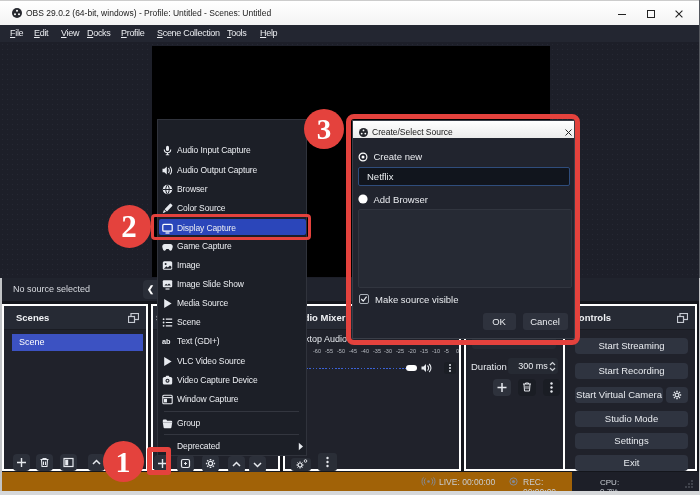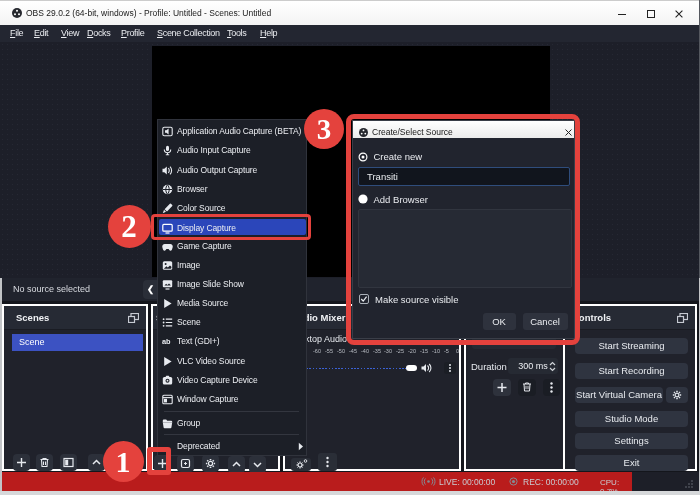--- a/index.html
+++ b/index.html
@@ -11,21 +11,21 @@
 .bgarea{left:0;top:42px;width:700px;height:236px;background:#1d1f29;background-image:radial-gradient(#262834 0.7px,transparent 0.8px);background-size:5px 5px}
 .canvas{left:152px;top:46px;width:398px;height:231px;background:#000}
 .srcbar{left:0;top:278px;width:700px;height:23px;background:#20232d}
 .dockgap{left:0;top:301px;width:700px;height:171px;background:#14161c}
 .dock{position:absolute;top:304px;height:167px;background:#20222b;border:2px solid #ffffff}
 .dhead{position:absolute;left:0;top:0;right:0;height:24px;background:#262a34;border-bottom:1px solid #1a1c23}
 .dhead b{position:absolute;top:6px;font-size:9.5px;font-weight:bold;color:#f0f2f5}
 .pop{position:absolute;right:7px;top:7px;width:11px;height:10px}
 .tbtn{position:absolute;width:17px;height:17px;background:#2c303a;border-radius:4px;display:flex;align-items:center;justify-content:center}
 .cbtn{position:absolute;left:10px;width:113px;height:16px;background:#2f3440;border-radius:4px;font-size:9.5px;color:#e8ebef;text-align:center;line-height:16px}
-.sbar{left:0;top:472px;width:632px;height:19px;background:#b91c1c;font-size:8.5px;color:#c9cdd3}
+.sbar{left:0;top:472px;width:572px;height:19px;background:#a16207;font-size:8.5px;color:#c9cdd3}
 .bstrip{left:0;top:491px;width:700px;height:4px;background:#d6d8da}
 .menu{left:157px;top:119px;width:150px;height:337px;background:#1c1f27;border:1px solid #30333c;z-index:10}
 .mi{position:absolute;left:1px;width:147px;height:19px;font-size:8.5px;letter-spacing:-0.1px;white-space:nowrap;color:#eceef2}
 .mi .lbl{position:absolute;left:18px;top:4px}
 .mi .ic{position:absolute;left:3px;top:4px;width:11px;height:11px}
 .mi.sel{background:#2b46ba;border-radius:2px;height:16px;margin-top:1px}
 .dlg{left:352px;top:120px;width:223px;height:219px;z-index:20;background:#21242e;border:1px solid #3a3e48}
 .dttl{position:absolute;left:0;top:0;width:221px;height:17px;background:linear-gradient(#ffffff,#ebebeb)}
 .red{position:absolute;border:solid #e4423d;z-index:30}
 .num{position:absolute;z-index:31;background:#e4423d;border-radius:50%;color:#fff;font-weight:bold;text-align:center;font-family:"Liberation Serif",serif}
@@ -261,27 +261,20 @@
       <circle cx="4" cy="7" r="0.8" fill="#6a6e76"></circle>
       <circle cx="1" cy="7" r="0.8" fill="#6a6e76"></circle>
     </svg>
 </div>
 <div class="abs bstrip"></div>
 <div class="abs" style="left:0;top:278px;width:1.5px;height:213px;background:#c2c4c7"></div>
 <div class="abs" style="left:698.5px;top:278px;width:1.5px;height:213px;background:#c2c4c7"></div>
 <div class="abs" style="left:699px;top:0;width:1px;height:278px;background:#55585f"></div>
 
 <div class="abs menu">
-  <div class="mi" style="top:2.3px">
-      <svg class="ic" width="11" height="11" viewBox="0 0 11 11">
-        <rect x="0.8" y="1.3" width="9.4" height="8.4" rx="1.5" fill="none" stroke="#e7eaef" stroke-width="1.1"></rect>
-        <path d="M3 4.2h1.4L6.6 2.6v5.8L4.4 6.8H3z" fill="#e7eaef"></path>
-      </svg>
-      <span class="lbl">Application Audio Capture (BETA)</span>
-    </div>
   <div class="mi" style="top:21.4px">
       <svg class="ic" width="11" height="11" viewBox="0 0 11 11">
         <rect x="4" y="0.8" width="3" height="5.2" rx="1.5" fill="#e7eaef"></rect>
         <path d="M2.3 4.5a3.2 3.2 0 006.4 0" fill="none" stroke="#e7eaef" stroke-width="1.1"></path>
         <path d="M5.5 7.7v1.6M3.8 9.8h3.4" stroke="#e7eaef" stroke-width="1.1"></path>
       </svg>
       <span class="lbl">Audio Input Capture</span>
     </div>
   <div class="mi" style="top:40.5px">
       <svg class="ic" width="11" height="11" viewBox="0 0 11 11">
@@ -405,21 +398,21 @@
     <span class="abs" style="left:19px;top:5.5px;font-size:8.5px;color:#141414">Create/Select Source</span>
     <svg class="abs" style="left:212px;top:8px" width="7" height="7" viewBox="0 0 7 7">
         <path d="M0.5 0.5l6 6M6.5 0.5l-6 6" stroke="#222" stroke-width="1"></path>
       </svg>
   </div>
   <svg class="abs" style="left:5px;top:31px" width="10" height="10" viewBox="0 0 10 10">
       <circle cx="5" cy="5" r="3.9" fill="none" stroke="#fff" stroke-width="1.2"></circle>
       <circle cx="5" cy="5" r="1.5" fill="#fff"></circle>
     </svg>
   <span class="abs" style="left:20.5px;top:30px;font-size:9.5px">Create new</span>
-  <div class="abs" style="left:5px;top:46px;width:211.5px;height:19px;background:#11151d;border:1px solid #2f4d7c;border-radius:2px;font-size:9.5px;color:#e9ecef;line-height:17px;padding-left:8px">Transiti</div>
+  <div class="abs" style="left:5px;top:46px;width:211.5px;height:19px;background:#11151d;border:1px solid #2f4d7c;border-radius:2px;font-size:9.5px;color:#e9ecef;line-height:17px;padding-left:8px">Netflix</div>
   <svg class="abs" style="left:5px;top:73px" width="10" height="10" viewBox="0 0 10 10">
       <circle cx="5" cy="5" r="4.6" fill="#fff"></circle>
     </svg>
   <span class="abs" style="left:20.5px;top:72.5px;font-size:9.5px">Add Browser</span>
   <div class="abs" style="left:5px;top:88px;width:214px;height:78.5px;background:#262a34;border:1px solid #31353f;border-radius:2px"></div>
   <div class="abs" style="left:6px;top:173px;width:10px;height:10px;border:1.3px solid #aab0b8;border-radius:2px">
       <svg width="8" height="8" viewBox="0 0 8 8">
         <path d="M1.2 4l2 2 3.4-4.4" fill="none" stroke="#e8ebef" stroke-width="1.2"></path>
       </svg>
     </div>

